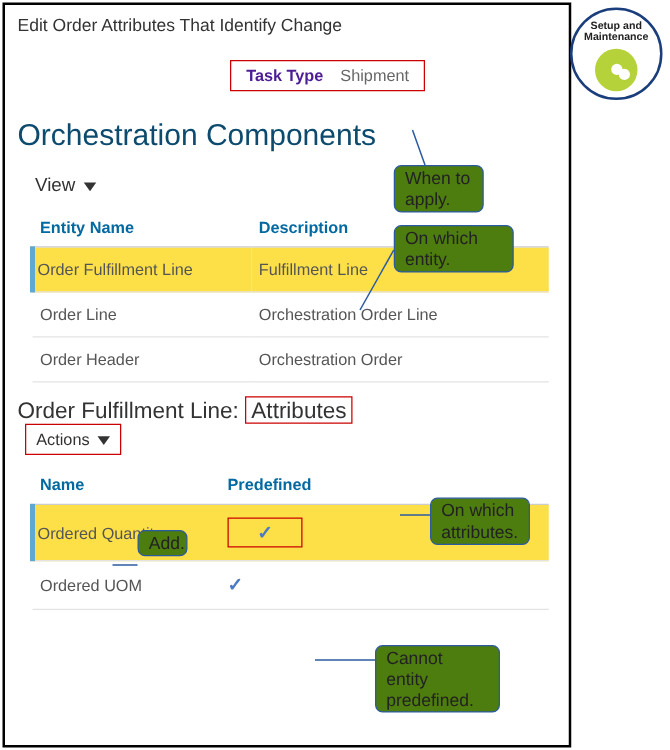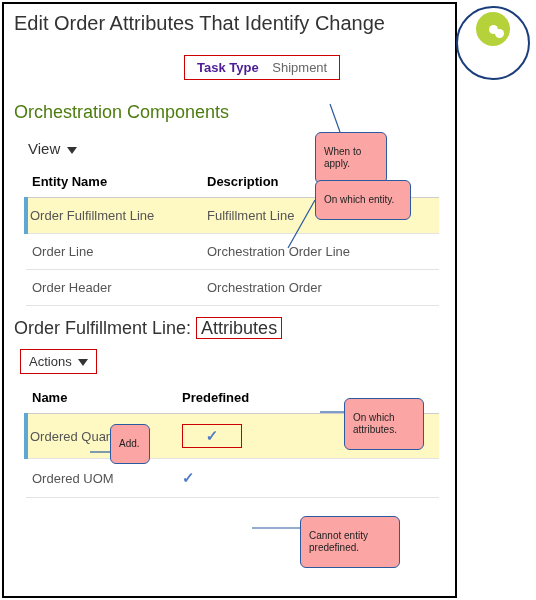--- a/index.html
+++ b/index.html
@@ -17,40 +17,40 @@
     border: 2px solid #000;
     width: 455px;
     height: 596px;
     position: absolute;
     top: 2px;
     left: 2px;
     padding: 8px 10px;
     overflow: hidden;
   }
   .page-title {
-    font-size: 20px;
+    font-size: 14px;
     font-weight: 400;
     color: #333;
     margin: 0 0 20px 0;
   }
   .task-type-row {
     margin-left: 170px;
     margin-bottom: 16px;
     border: 1.5px solid #c00;
     display: inline-block;
     padding: 4px 12px;
     font-size: 13px;
   }
   .task-type-row .lbl { font-weight: bold; color: #4c1d95; }
   .task-type-row .val { color: #666; margin-left: 10px; }
   .section-h {
-    font-size: 18px;
+    font-size: 24px;
     font-weight: 400;
     margin: 6px 0 8px 0;
-    color: #4d7c0f;
+    color: #0c4a6e;
   }
   .view-btn {
     display: inline-block;
     font-size: 15px;
     padding: 3px 4px;
     margin: 6px 0 6px 10px;
     color: #333;
     cursor: pointer;
   }
   .tri-down {
@@ -64,48 +64,48 @@
   }
   table.grid {
     width: 415px;
     margin-left: 10px;
     border-collapse: collapse;
     font-size: 13px;
   }
   table.grid th {
     text-align: left;
     padding: 8px 6px;
-    color: #000000;
+    color: #0369a1;
     font-weight: bold;
     border-bottom: 1px solid #ccc;
   }
   table.grid td {
     padding: 10px 6px;
     color: #555;
     border-bottom: 1px solid #e3e3e3;
   }
   tr.sel td {
-    background: #fef9c3;
+    background: #fde047;
     border-left: 0;
   }
   tr.sel td:first-child {
     border-left: 4px solid #5fa8d3;
     padding-left: 2px;
   }
   
   .attr-title-row {
     margin-top: 12px;
     font-size: 18px;
     color:#333;
   }
   .attr-box {
     border: 1.5px solid #c00;
     padding: 0 4px;
   }
-  .actions-row { margin-top:10px; margin-left:6px;}
+  .actions-row { margin-left:6px;}
   .actions-btn {
     display:inline-block;
     border:1.5px solid #c00;
     padding:4px 8px;
     font-size:13px;
     cursor:pointer;
   }
   .check {
     color:#4b7bc7;
     font-size:15px;
@@ -114,25 +114,25 @@
   .check-box {
     border:1.5px solid #c00;
     display:inline-block;
     width:60px;
     text-align:center;
     padding:2px 0;
   }
   
   .callout {
     position:absolute;
-    background:#fca5a5;
+    background:#4d7c0f;
     border:1.2px solid #2b5aa0;
     border-radius:6px;
-    font-size:10px;
-    padding:13px 8px;
+    font-size:14px;
+    padding:1px 8px;
     color:#222;
     line-height:1.2;
     z-index:5;
   }
   .callout-pointer {
     position:absolute;
     background:#2b5aa0;
     height:1.2px;
     z-index:4;
   }
@@ -254,16 +254,19 @@
 
 <svg style="position:absolute;top:0;left:0;width:536px;height:600px;pointer-events:none;z-index:3">
   <line x1="340" y1="132" x2="330" y2="104" stroke="#2b5aa0" stroke-width="1.2"></line>
   <line x1="315" y1="200" x2="288" y2="248" stroke="#2b5aa0" stroke-width="1.2"></line>
   <line x1="344" y1="412" x2="320" y2="412" stroke="#2b5aa0" stroke-width="1.2"></line>
   <line x1="110" y1="452" x2="90" y2="452" stroke="#2b5aa0" stroke-width="1.2"></line>
   <line x1="300" y1="528" x2="252" y2="528" stroke="#2b5aa0" stroke-width="1.2"></line>
 </svg>
 
 <div class="badge">
+  <div class="t">
+    <span>Setup and</span><br><span>Maintenance</span>
+  </div>
   <div class="circ">
     <div class="gear"></div>
   </div>
 </div>
 
 </body></html>

